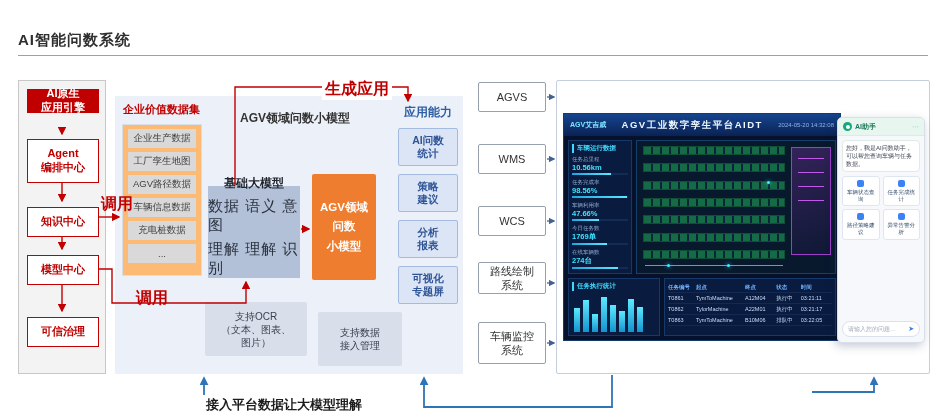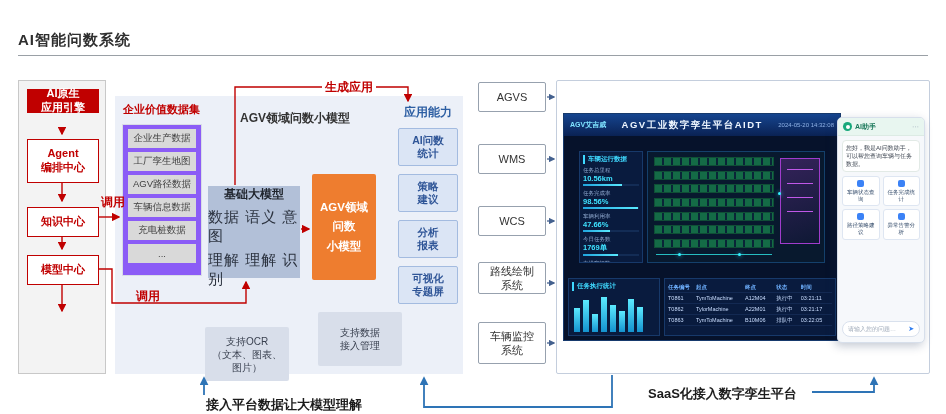--- a/index.html
+++ b/index.html
@@ -5,36 +5,36 @@
   *{margin:0;padding:0;box-sizing:border-box}
   html,body{background:#fff}
   .canvas{position:relative;width:946px;height:414px;background:#fff;overflow:hidden;
     font-family:"Liberation Sans","DejaVu Sans",sans-serif;margin-top:24px;}
   .pre{white-space:pre-line}
 
   .page-title{position:absolute;left:18px;top:7px;font-size:15px;font-weight:600;color:#2f2f2f;letter-spacing:1px}
   .divider{position:absolute;left:18px;top:31px;width:910px;height:1px;background:#9aa0a6}
 
   .arrows{position:absolute;left:0;top:0;z-index:8;pointer-events:none}
-  .rlabel{position:absolute;font-size:12px;font-weight:600;color:#c00000;z-index:9}
+  .rlabel{position:absolute;font-size:16px;font-weight:600;color:#c00000;z-index:9}
   .glabel{background:#fff;padding:0 3px}
 
   .left-stack{position:absolute;left:18px;top:56px;width:88px;height:294px;background:#f3f3f3;border:1px solid #c8c8c8}
   .lbox{position:absolute;left:8px;width:72px;border:1.5px solid #c00000;background:#fff;color:#c00000;
     font-size:11px;font-weight:600;display:flex;align-items:center;justify-content:center;text-align:center;line-height:1.25}
   .engine{top:8px;height:24px;background:#c00000;color:#fff;border-color:#c00000}
 
   .model-panel{position:absolute;left:115px;top:72px;width:348px;height:278px;background:#ecf0f8}
   .panel-title{position:absolute;left:125px;top:14px;font-size:12px;font-weight:700;color:#333}
   .ds-label{position:absolute;left:8px;top:6px;font-size:11px;font-weight:700;color:#c00000}
-  .ds-panel{position:absolute;left:7px;top:28px;width:80px;height:152px;background:#8b5cf6;border:1px solid #d9dde6;
+  .ds-panel{position:absolute;left:7px;top:28px;width:80px;height:152px;background:#fdba74;border:1px solid #d9dde6;
     display:flex;flex-direction:column;align-items:center;padding-top:4px;gap:4px}
   .ds-item{width:68px;height:19px;background:#d9d9d9;color:#3f3f3f;font-size:9.5px;display:flex;align-items:center;justify-content:center}
   .base-model{position:absolute;left:93px;top:90px;width:92px;height:92px;background:#b2c0d8;
-    display:flex;flex-direction:column;align-items:center;justify-content:space-between;gap:5px}
+    display:flex;flex-direction:column;align-items:center;justify-content:flex-end;gap:5px}
   .bm-title{font-size:12px;font-weight:700;color:#20252e}
   .bm-line{font-size:15px;color:#2c3340;letter-spacing:1px}
   .domain-model{position:absolute;left:197px;top:78px;width:64px;height:106px;background:#ee7d2f;color:#fff;
     font-size:11.5px;font-weight:700;display:flex;align-items:center;justify-content:center;text-align:center;line-height:1.7;border-radius:2px}
   .cap-title{position:absolute;left:289px;top:8px;font-size:12px;font-weight:700;color:#2e5fa3}
   .cap{position:absolute;left:283px;width:60px;height:38px;background:#dbe5f5;border:1px solid #a3bbe0;color:#2f5597;
     font-size:10.5px;font-weight:600;display:flex;align-items:center;justify-content:center;text-align:center;line-height:1.25;border-radius:2px}
   .sup{position:absolute;height:54px;background:#d8deea;color:#3a4150;font-size:10px;
     display:flex;align-items:center;justify-content:center;text-align:center;line-height:1.3;border-radius:2px}
 
@@ -44,21 +44,21 @@
   .platform{position:absolute;left:556px;top:56px;width:374px;height:294px;background:#fff;border:1px solid #c4cedd;border-radius:2px}
   .caption{position:absolute;font-size:13px;font-weight:700;color:#1c1c1c}
 
   
   .dash{position:absolute;left:6px;top:32px;width:278px;height:228px;background:#06122b;border:1px solid #173a6d;
     display:flex;flex-direction:column;overflow:hidden}
   .dash-head{height:22px;background:linear-gradient(180deg,#16458f,#0a2254);display:flex;align-items:center;padding:8px 6px;gap:4px;flex:none}
   .dash-logo{font-size:7px;font-weight:700;color:#7fe3ff;white-space:nowrap}
   .dash-title{flex:1;text-align:center;font-size:9.5px;font-weight:700;color:#eef6ff;letter-spacing:1.5px;white-space:nowrap;overflow:hidden}
   .dash-time{font-size:6px;color:#8fb2e6;white-space:nowrap}
-  .dash-body{flex:1;display:flex;gap:4px;padding:15px;min-height:0}
+  .dash-body{flex:1;display:flex;gap:4px;padding:4px;min-height:0}
   .dpanel{background:rgba(11,32,72,.65);border:1px solid #17396a}
   .stats{width:64px;padding:3px;display:flex;flex-direction:column;overflow:hidden}
   .dp-title{font-size:6.5px;color:#3fd9ff;font-weight:700;border-left:2px solid #3fd9ff;padding-left:3px;margin-bottom:3px;white-space:nowrap}
   .stat{margin-bottom:4px}
   .sl{font-size:5.5px;color:#8fa9cf;white-space:nowrap}
   .sv{font-size:7.5px;color:#3fe2ff;font-weight:700;white-space:nowrap}
   .sb{height:2px;background:#132c55;margin-top:1px}
   .sb i{display:block;height:2px;background:linear-gradient(90deg,#1fa4de,#59eaff)}
   .map{flex:1;position:relative;background:#08192e;border:1px solid #14406b;overflow:hidden}
   .rack-rows{position:absolute;left:6px;right:50px;top:5px;bottom:14px;display:flex;flex-direction:column;justify-content:space-between}
@@ -145,20 +145,21 @@
   <div class="rlabel" style="left:136px;top:264px">调用</div>
   <div class="rlabel glabel" style="left:322px;top:55px">生成应用</div>
 
   <div class="left-stack">
     <div class="lbox engine pre">AI原生
 应用引擎</div>
     <div class="lbox pre" style="top:58px;height:44px">Agent
 编排中心</div>
     <div class="lbox" style="top:126px;height:30px">知识中心</div>
     <div class="lbox" style="top:174px;height:30px">模型中心</div>
+    <div class="lbox" style="top:236px;height:30px">可信治理</div>
   </div>
 
   <div class="model-panel">
     <div class="ds-label">企业价值数据集</div>
     <div class="panel-title">AGV领域问数小模型</div>
     <div class="cap-title">应用能力</div>
 
     <div class="ds-panel">
       <div class="ds-item">企业生产数据</div>
       <div class="ds-item">工厂孪生地图</div>
@@ -180,21 +181,21 @@
 
     <div class="cap pre" style="top:78px">策略
 建议</div>
     <div class="cap pre" style="top:32px">AI问数
 统计</div>
     <div class="cap pre" style="top:170px">可视化
 专题屏</div>
     <div class="cap pre" style="top:124px">分析
 报表</div>
 
-    <div class="sup pre" style="left:90px;top:231px;width:84px">支持OCR
+    <div class="sup pre" style="left:90px;top:206px;width:102px">支持OCR
 （文本、图表、
 图片）</div>
     <div class="sup pre" style="left:203px;top:216px;width:84px">支持数据
 接入管理</div>
   </div>
 
   <div class="sys" style="top:58px;height:30px">AGVS</div>
   <div class="sys" style="top:120px;height:30px">WMS</div>
   <div class="sys" style="top:182px;height:30px">WCS</div>
   <div class="sys pre" style="top:238px;height:32px">路线绘制
@@ -346,15 +347,14 @@
       </div>
       <div class="chat-input">
         <span class="ph">请输入您的问题…</span>
         <span class="send">➤</span>
       </div>
     </div>
 
   </div>
 
   <div class="caption" style="left:206px;top:372px">接入平台数据让大模型理解</div>
-  <div class="caption" style="left:648px;top:361px">SaaS化接入数字孪生平台</div>
 
 </div>
 
 </body></html>

